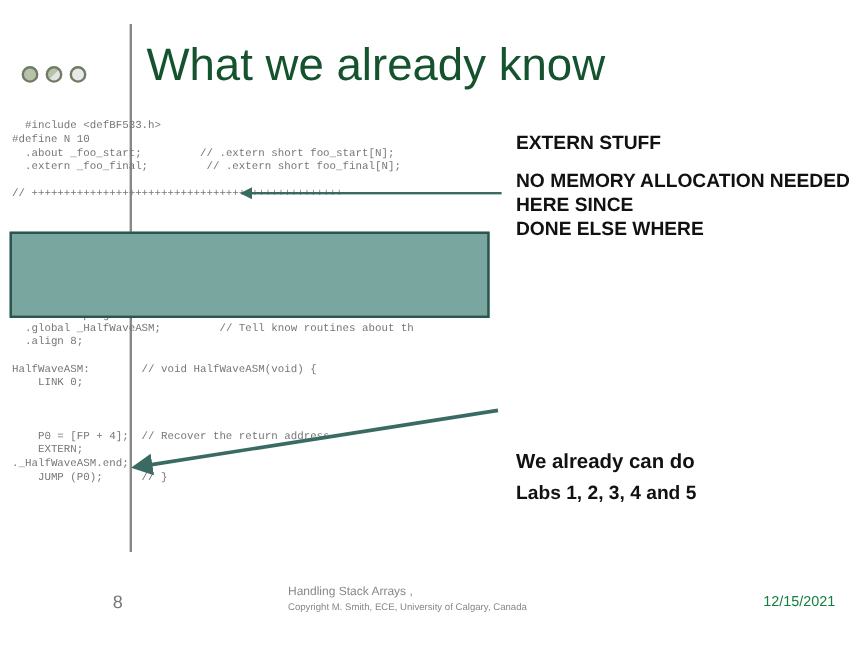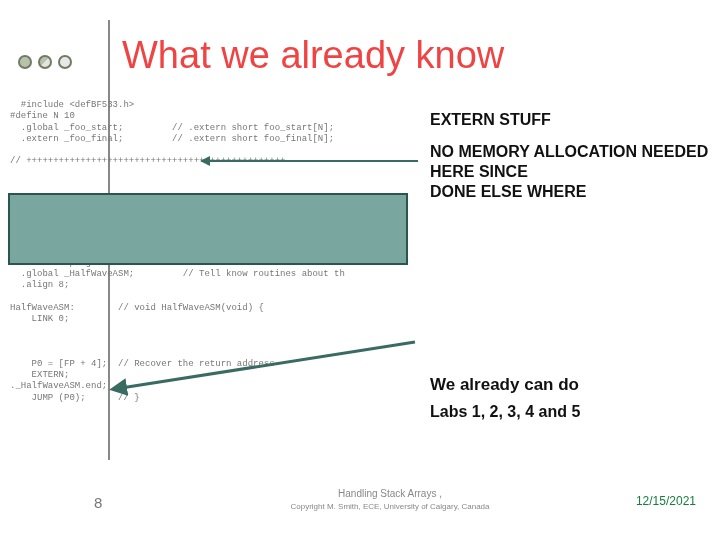--- a/index.html
+++ b/index.html
@@ -7,62 +7,62 @@
   .slide { position: relative; width: 720px; height: 540px; background: #fff; }
 
   .bullets { position: absolute; left: 18px; top: 55px; display: flex; gap: 6px; align-items: center; }
   .bullet-dot { width: 14px; height: 14px; border-radius: 50%; border: 2px solid #6f7b63; }
   .bullet-dot.filled { background: #b8c2ab; }
   .bullet-dot.grad { background: linear-gradient(135deg,#b8c2ab 50%,#e3e3e3 50%); }
   .bullet-dot.light { background: #e8e8e8; }
 
   .vline { position: absolute; left: 108px; top: 20px; width: 2px; height: 440px; background: #888; }
 
-  .title { position: absolute; left: 122px; top: 34px; font-size: 38px; font-weight: 400; color: #ef4444; }
+  .title { position: absolute; left: 122px; top: 34px; font-size: 38px; font-weight: 400; color: #14532d; }
 
   .code-area { position: absolute; left: 10px; top: 100px; width: 410px; height: 370px; font-family: "Courier New", monospace; font-size: 9px; color: #777; line-height: 1.25; white-space: pre; filter: blur(0.6px); overflow: hidden; }
 
   .teal-box { position: absolute; left: 8px; top: 193px; width: 400px; height: 72px; background: #7aa6a0; border: 2px solid #2b554f; }
 
   .arrow1 { position: absolute; left: 208px; top: 160px; width: 210px; height: 2px; background: #3a6b62; }
   .arrow1::before { content: ""; position: absolute; left: -8px; top: -4px; border-right: 10px solid #3a6b62; border-top: 5px solid transparent; border-bottom: 5px solid transparent; }
 
   .arrow2-wrap { position: absolute; left: 115px; top: 332px; width: 310px; height: 60px; pointer-events:none; }
   .arrow2-wrap svg { width: 100%; height: 100%; overflow: visible; }
 
   .right-col { position: absolute; left: 430px; top: 110px; width: 280px; font-size: 16px; color: #111; font-weight: 700; line-height: 1.25; }
   .right-col .block { margin-bottom: 12px; }
   .right-col .section-p { position: absolute; top: 228px; font-weight: 700; font-size: 16px; }
   .right-col .wealready { position: absolute; top: 264px; font-weight: 700; font-size: 17px; }
   .right-col .labs { position: absolute; top: 292px; font-weight: 700; font-size: 16px; }
 
   .footer { position: absolute; left: 0; bottom: 18px; width: 720px; height: 34px; }
   .footer .pagenum { position: absolute; left: 94px; top: 6px; font-size: 15px; color: #777; }
-  .footer .copy { position: absolute; left: 240px; top: 0; width: 300px; text-align: center; font-size: 10px; color: #888; line-height: 1.2; }
+  .footer .copy { position: absolute; left: 240px; top: 0; width: 300px; font-size: 10px; color: #888; line-height: 1.2; }
   .footer .copy .small { font-size: 8px; }
   .footer .date { position: absolute; right: 24px; top: 6px; font-size: 12px; color: #15803d; }
 </style>
 </head>
 <body>
 
 <div class="slide">
 
   <div class="bullets">
     <div class="bullet-dot filled"></div>
     <div class="bullet-dot grad"></div>
     <div class="bullet-dot light"></div>
   </div>
 
   <div class="vline"></div>
 
   <div class="title">What we already know</div>
 
   <div class="code-area"><span>  #include &lt;defBF533.h&gt;</span>
 <span>#define N 10</span>
-<span>  .global _foo_start;</span>         <span>// .extern short foo_start[N];</span>
+<span>  .about _foo_start;</span>         <span>// .extern short foo_start[N];</span>
 <span>  .extern _foo_final;</span>         <span>// .extern short foo_final[N];</span>
 
 <span>// ++++++++++++++++++++++++++++++++++++++++++++++++</span>
 
 
 
 
 
 
 <span>// XXXXXXXXXXXXXXXXXXXXXXXXXXXXXXXXXXXXXXXXXXXX</span>

